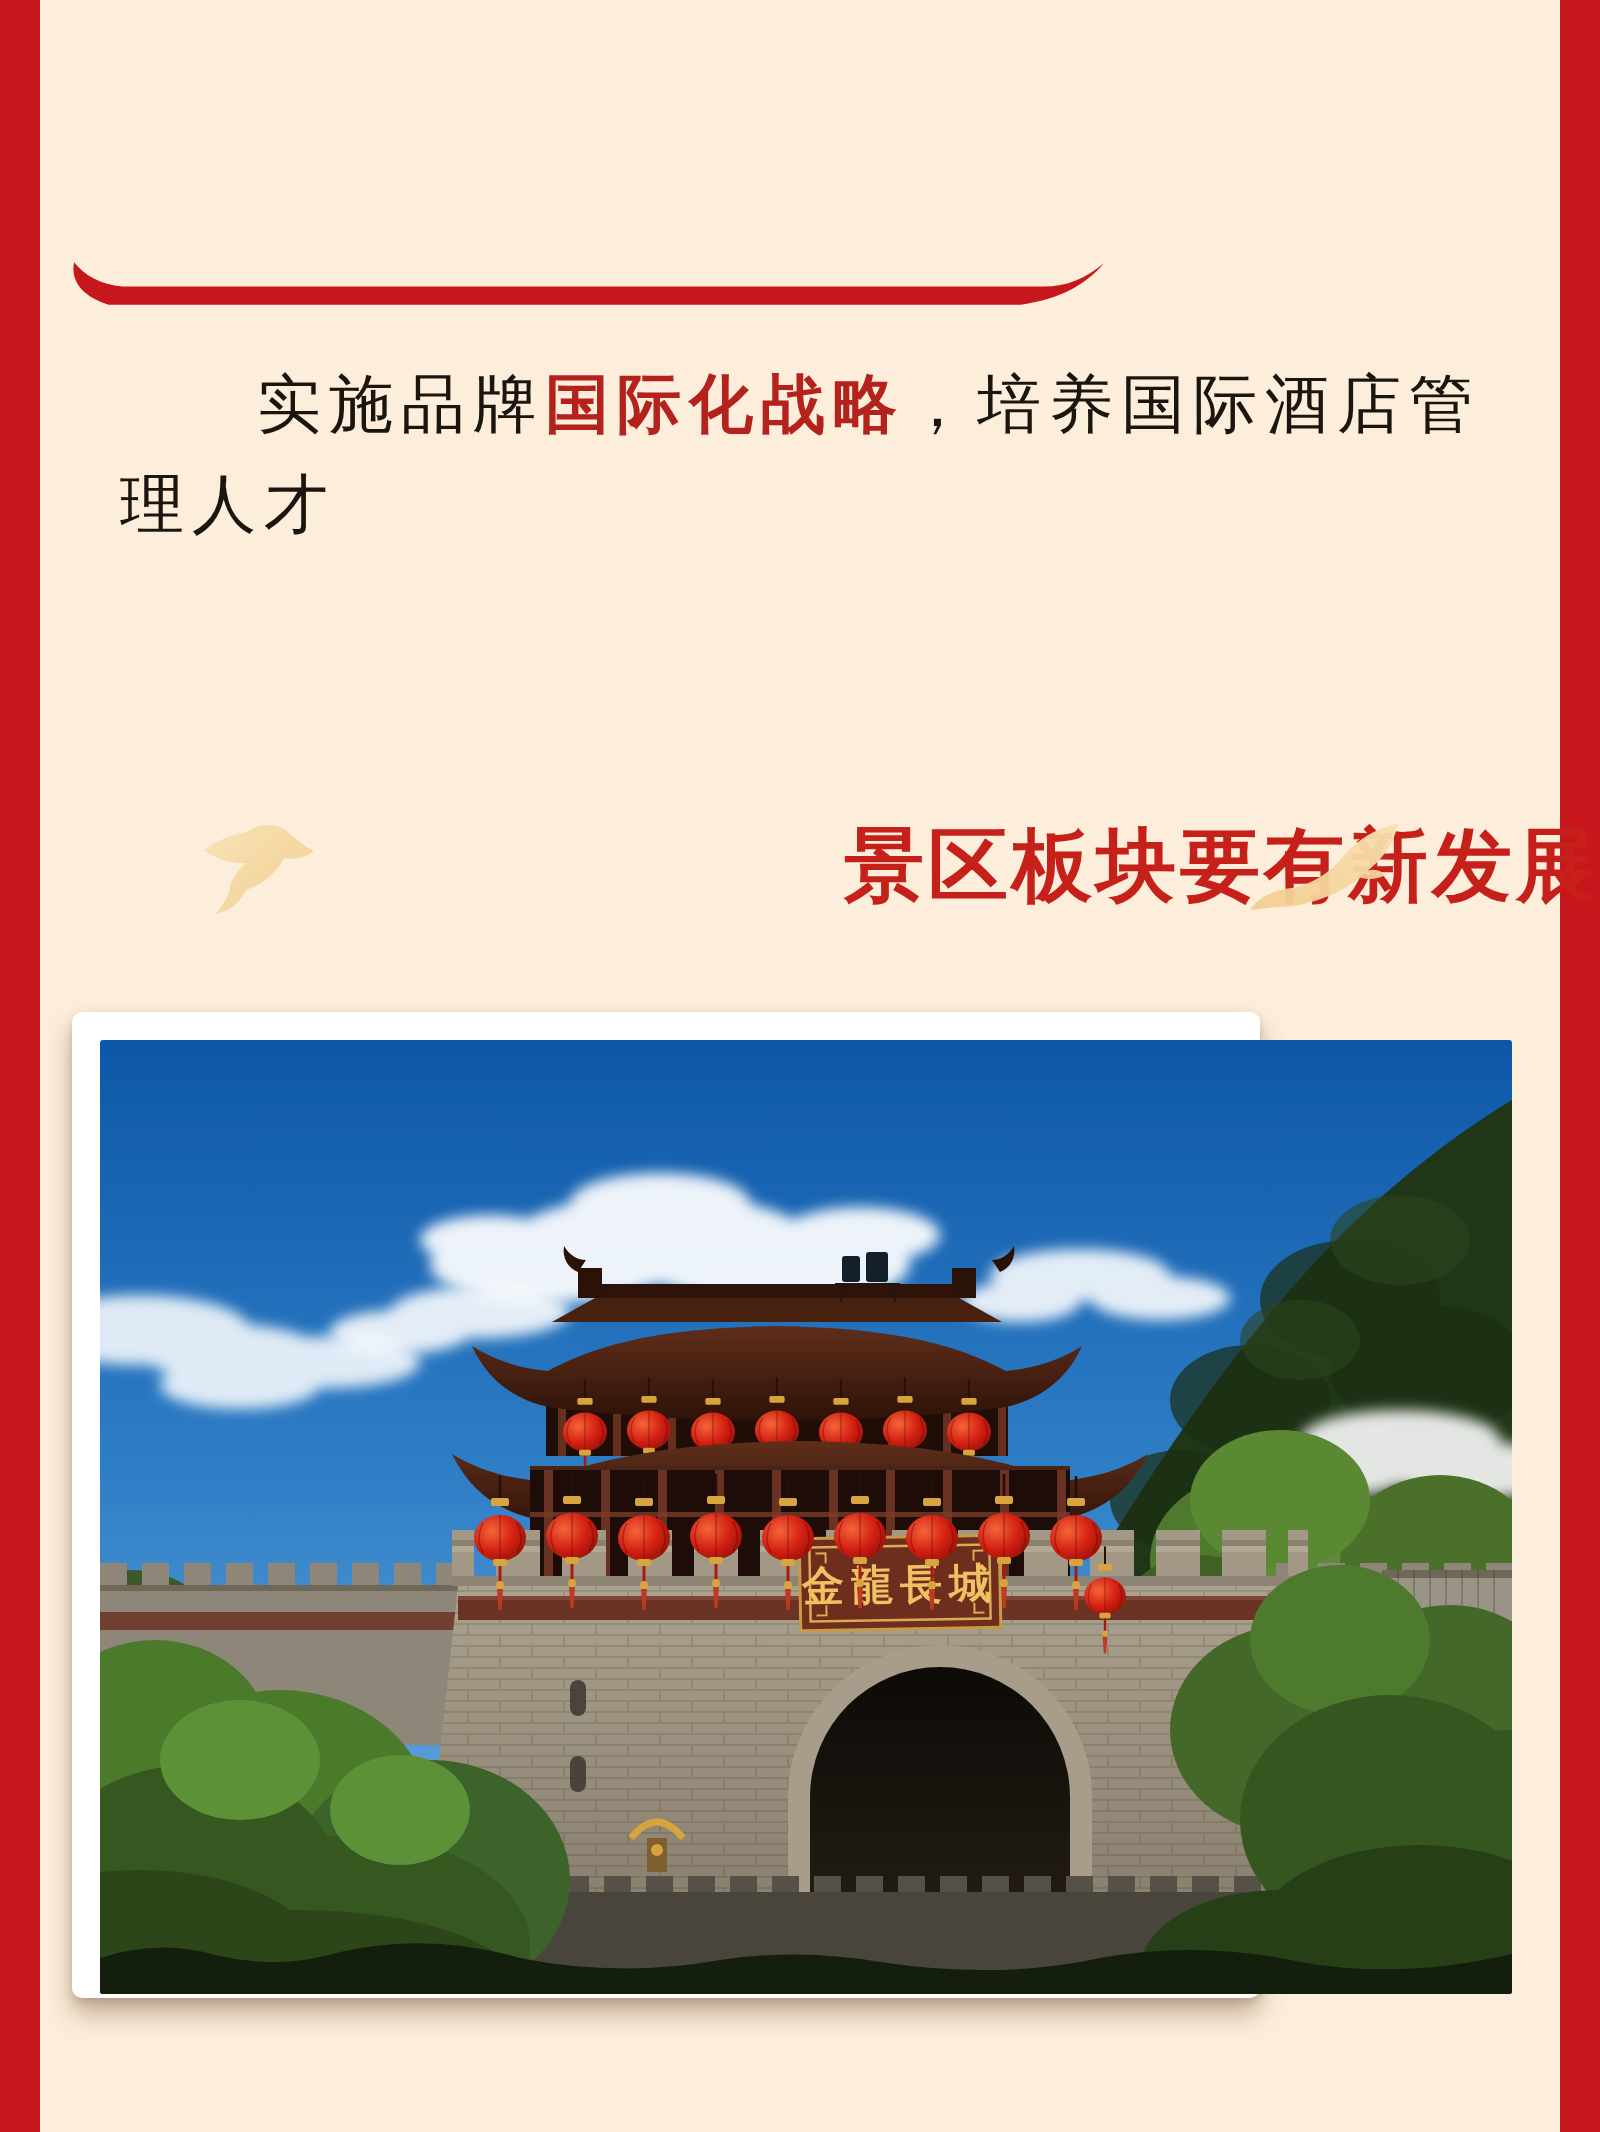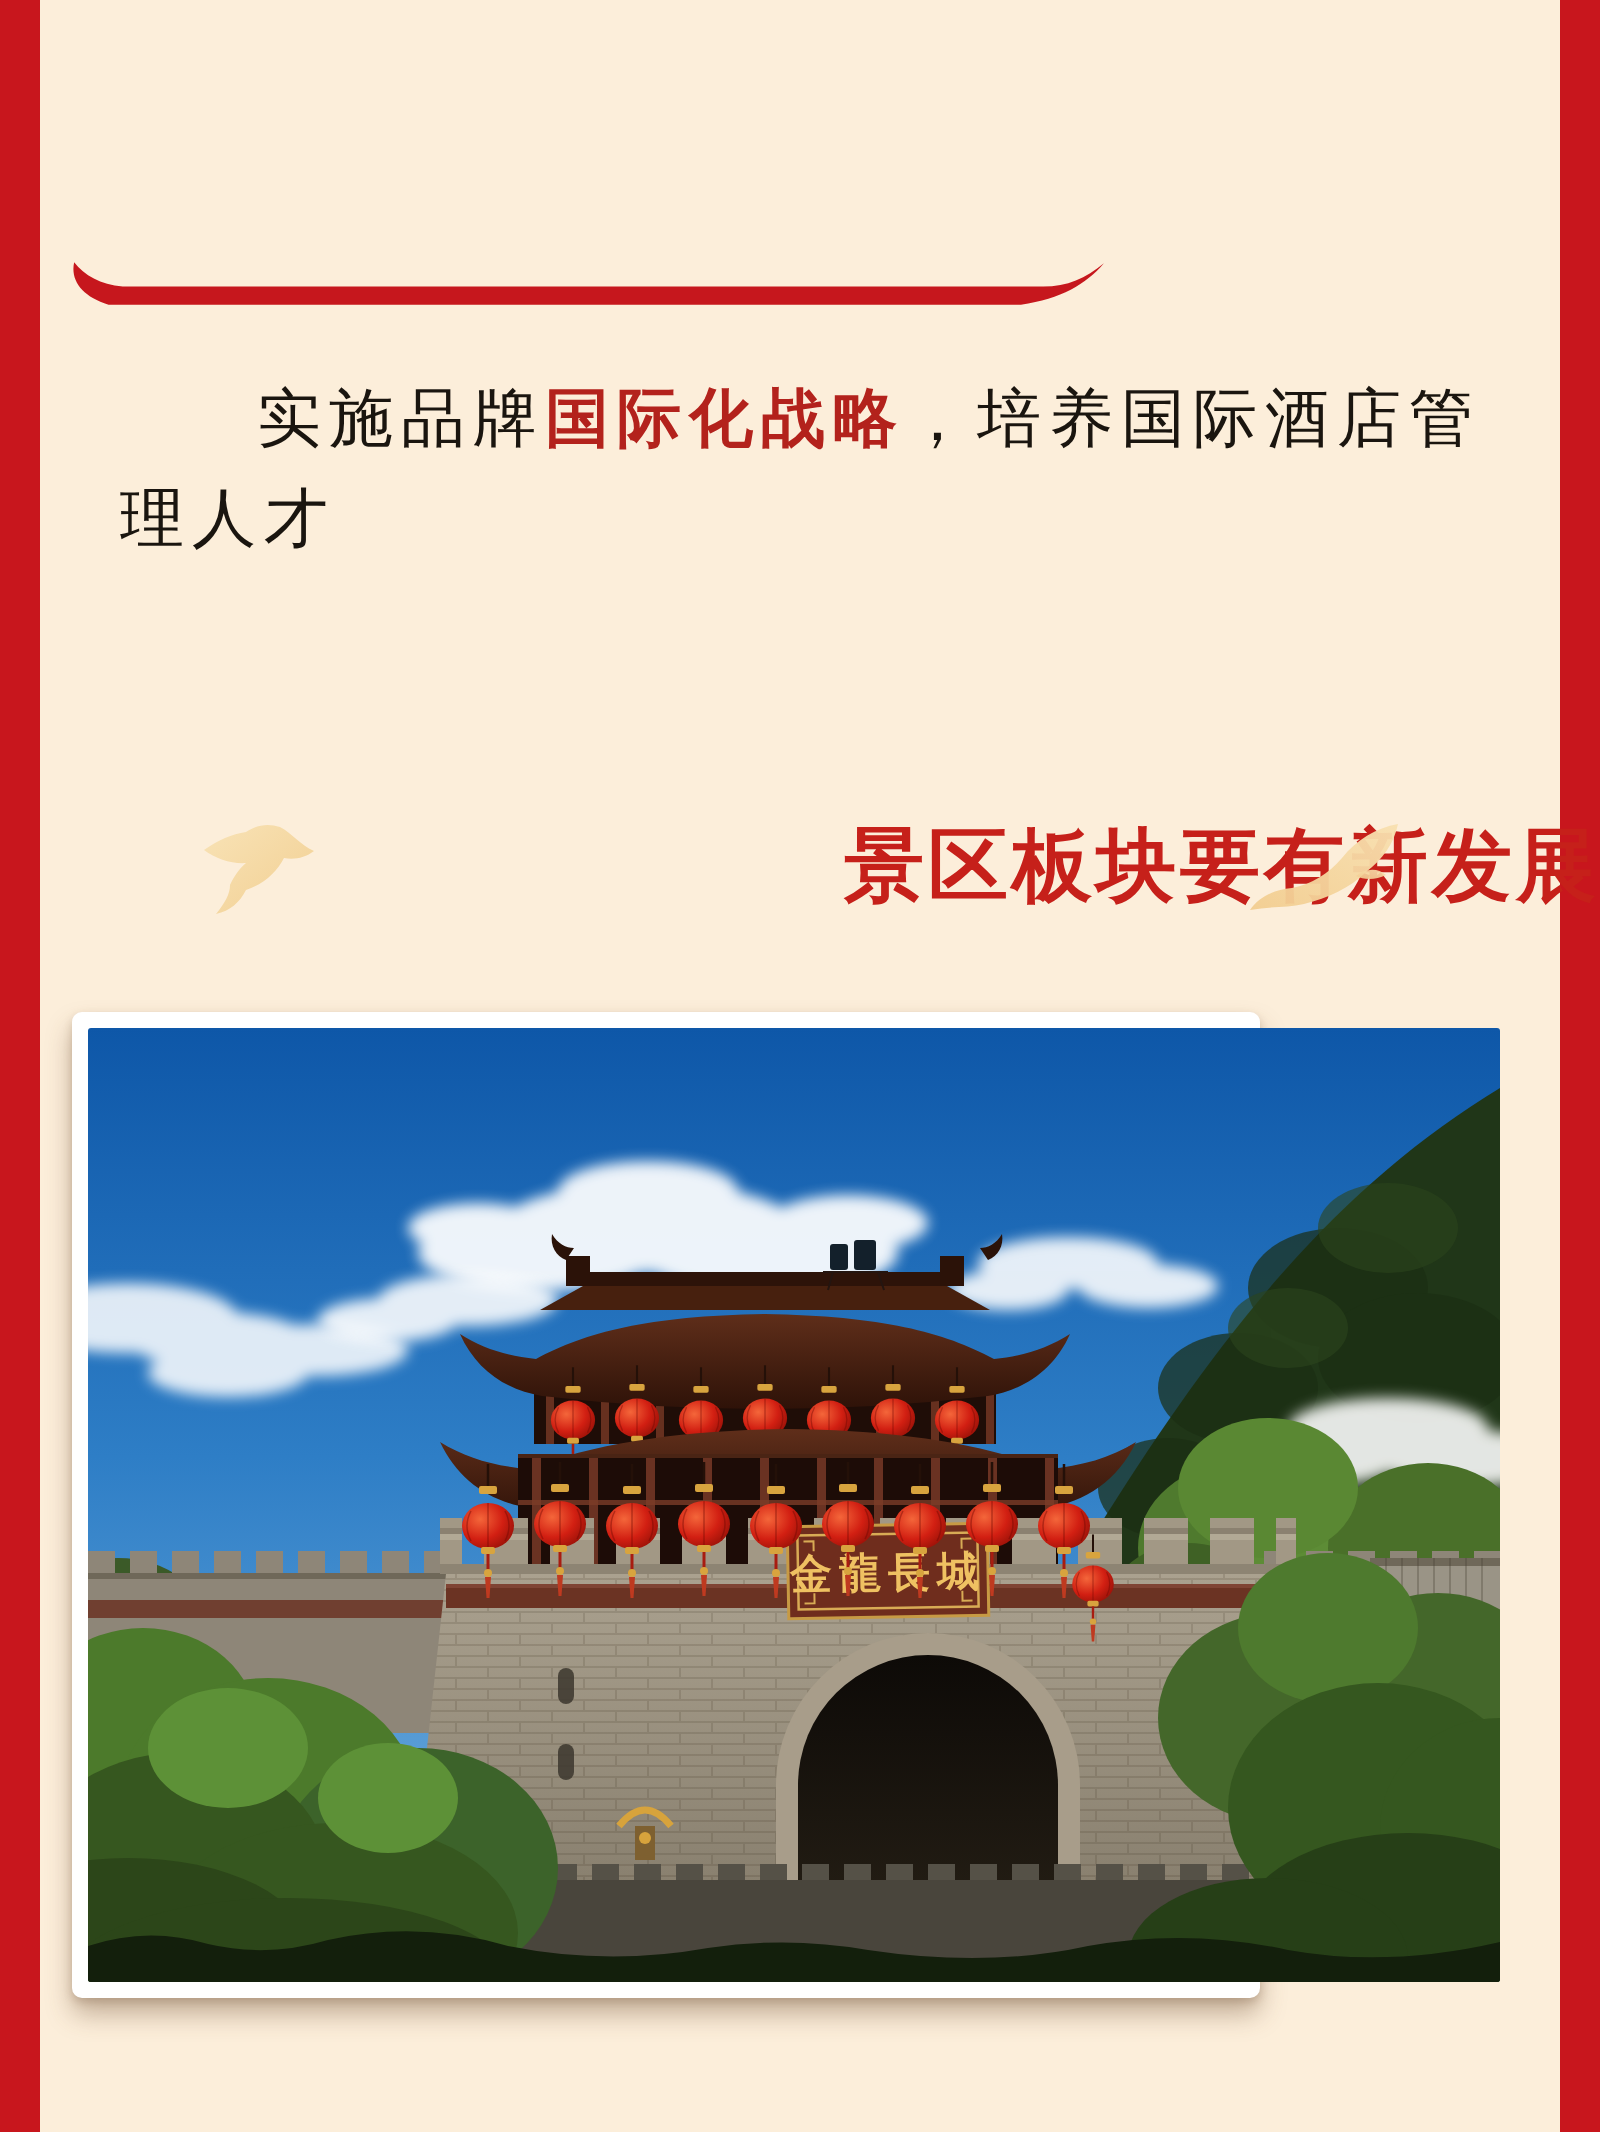--- a/index.html
+++ b/index.html
@@ -15,38 +15,38 @@
   .heading-04{
     position:absolute;left:128px;top:172px;white-space:nowrap;
     font-size:74px;line-height:82px;font-weight:bold;color:#cc2a1e;
     letter-spacing:6px;
   }
   .heading-04 .num{display:inline-block;margin-right:42px;letter-spacing:2px;}
 
   .swoosh{position:absolute;left:60px;top:258px;width:1052px;height:53px;}
 
   .para{
-    position:absolute;left:120px;top:368px;width:1372px;
+    position:absolute;left:120px;top:354px;width:1372px;
     font-size:64px;line-height:100px;letter-spacing:8px;
     color:#1a150f;text-indent:137px;
   }
   .para .hl{color:#b3221c;font-weight:bold;}
 
   .scenic-heading{
     position:absolute;left:0;top:818px;width:1600px;text-align:right;
     font-size:80px;line-height:96px;font-weight:bold;color:#c6201a;
     letter-spacing:4px;
   }
   .bird{position:absolute;}
   .bird.left{left:200px;top:806px;width:125px;height:115px;}
   .bird.right{left:1248px;top:818px;width:155px;height:108px;}
 
   .photo-frame{
     position:absolute;left:72px;top:1012px;width:1188px;height:986px;
-    background:#ffffff;border-radius:10px;padding:16px;box-sizing:border-box;
+    background:#ffffff;border-radius:10px;padding:28px;box-sizing:border-box;
     box-shadow:0 16px 26px rgba(105,72,45,.38), 0 4px 8px rgba(105,72,45,.22);
   }
   .photo-frame svg{display:block;width:1412px;height:954px;border-radius:3px;}
   .plaque-text{
     font-family:"DejaVu Serif", serif;font-weight:bold;
     letter-spacing:7px;
   }
 </style>
 </head>
 <body>

